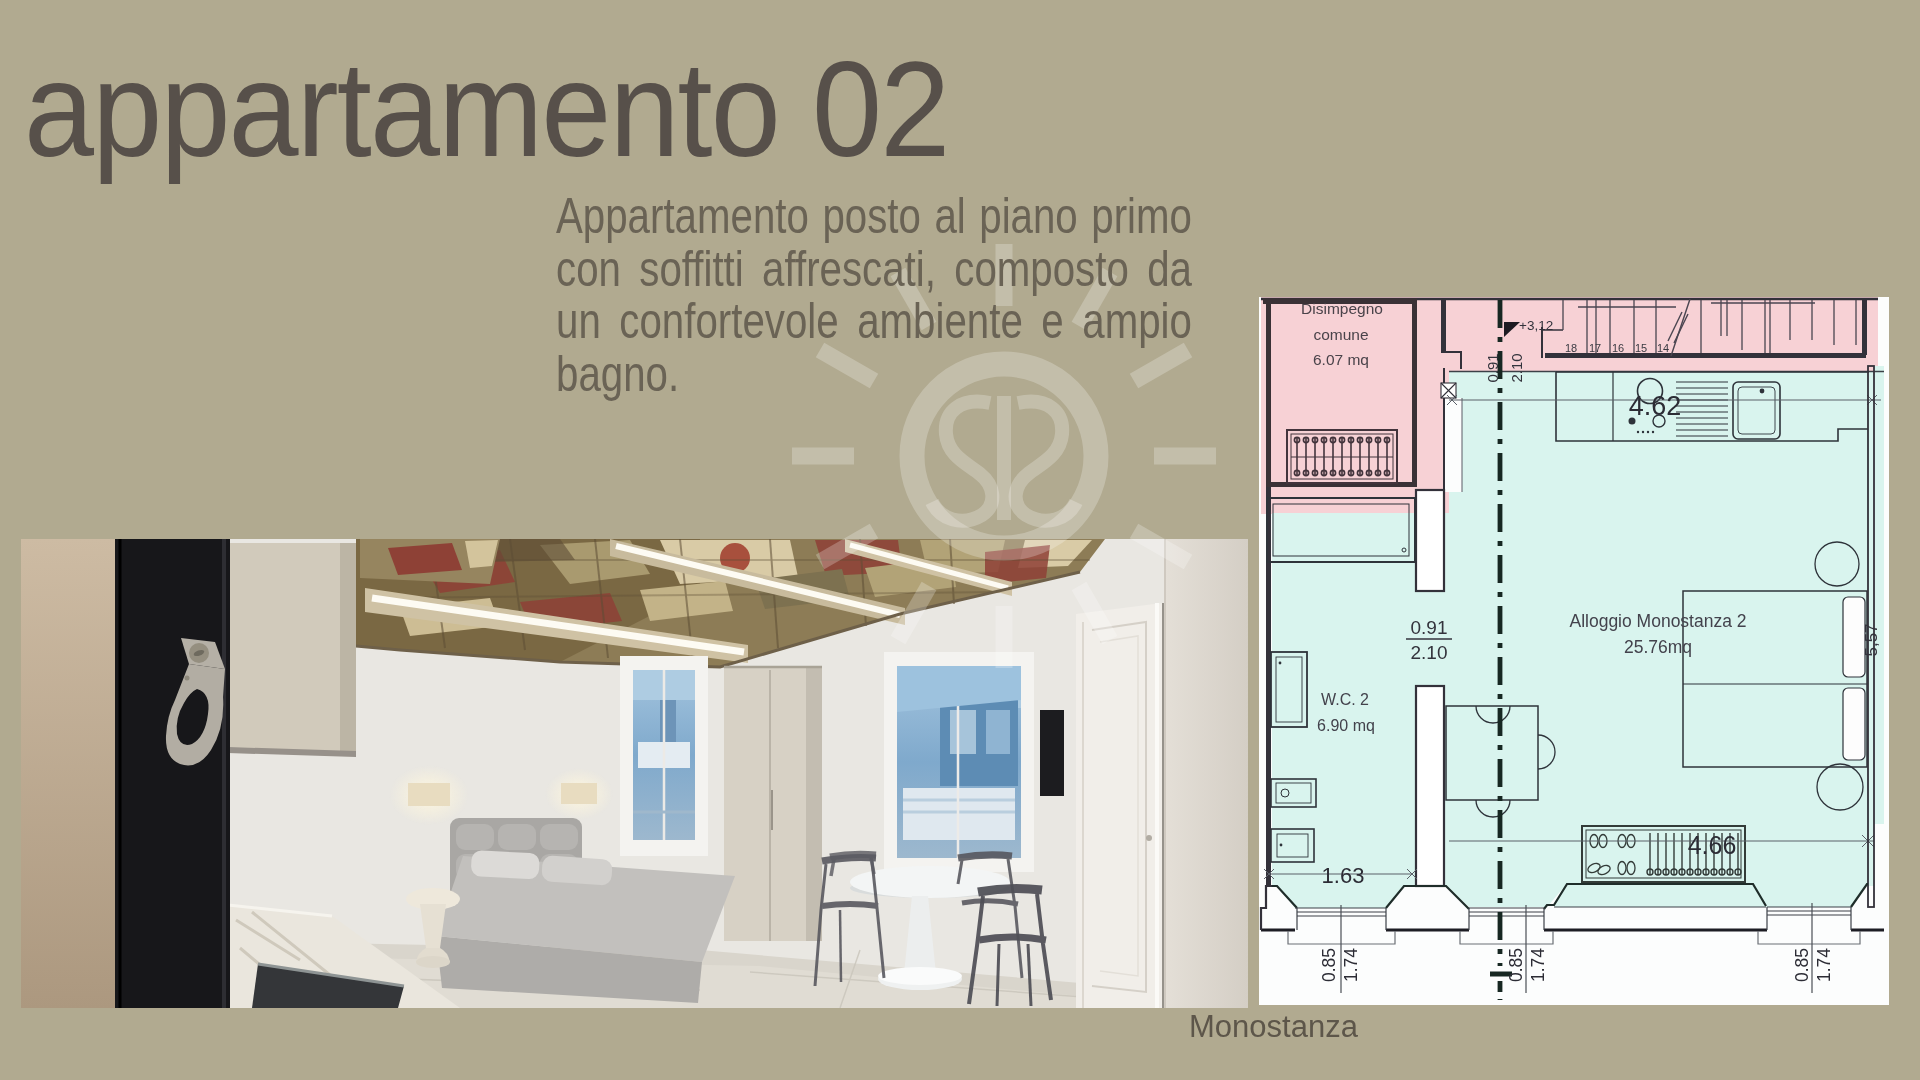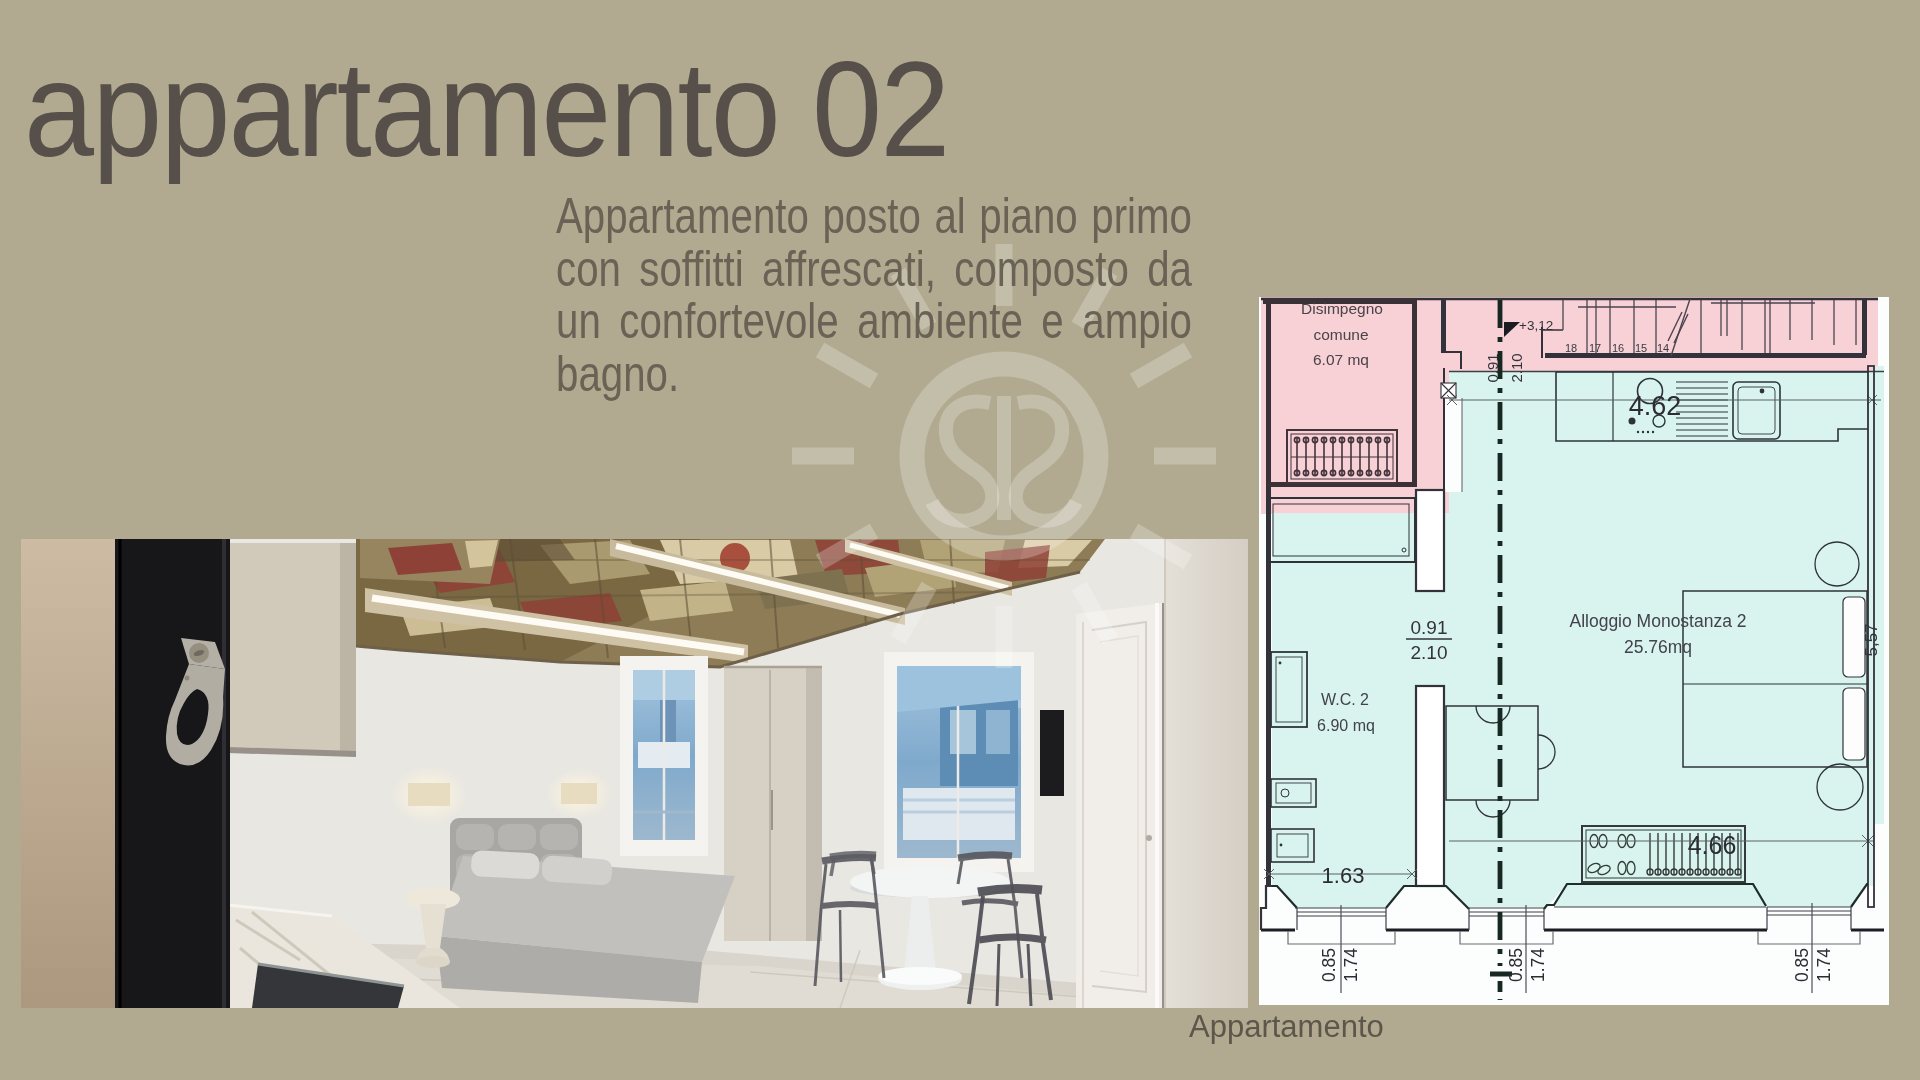--- a/index.html
+++ b/index.html
@@ -648,13 +648,13 @@
     <text x="1538" y="971" transform="rotate(-90 1538 965)">1.74</text>
   </g>
 
   <g fill="#2c2c35" font-size="17.5" text-anchor="middle">
     <line x1="1812" y1="903" x2="1812" y2="993" stroke="#4a4f56" stroke-width="1.2"></line>
     <text x="1802" y="971" transform="rotate(-90 1802 965)">0.85</text>
     <text x="1824" y="971" transform="rotate(-90 1824 965)">1.74</text>
   </g>
 </svg>
 
-<div class="abs" style="left:1189px;top:1009px;font-size:31px;color:#5d564a;">Appartamento</div>
+<div class="abs" style="left:1189px;top:1009px;font-size:31px;color:#5d564a;">Monostanza</div>
 
 </body></html>

